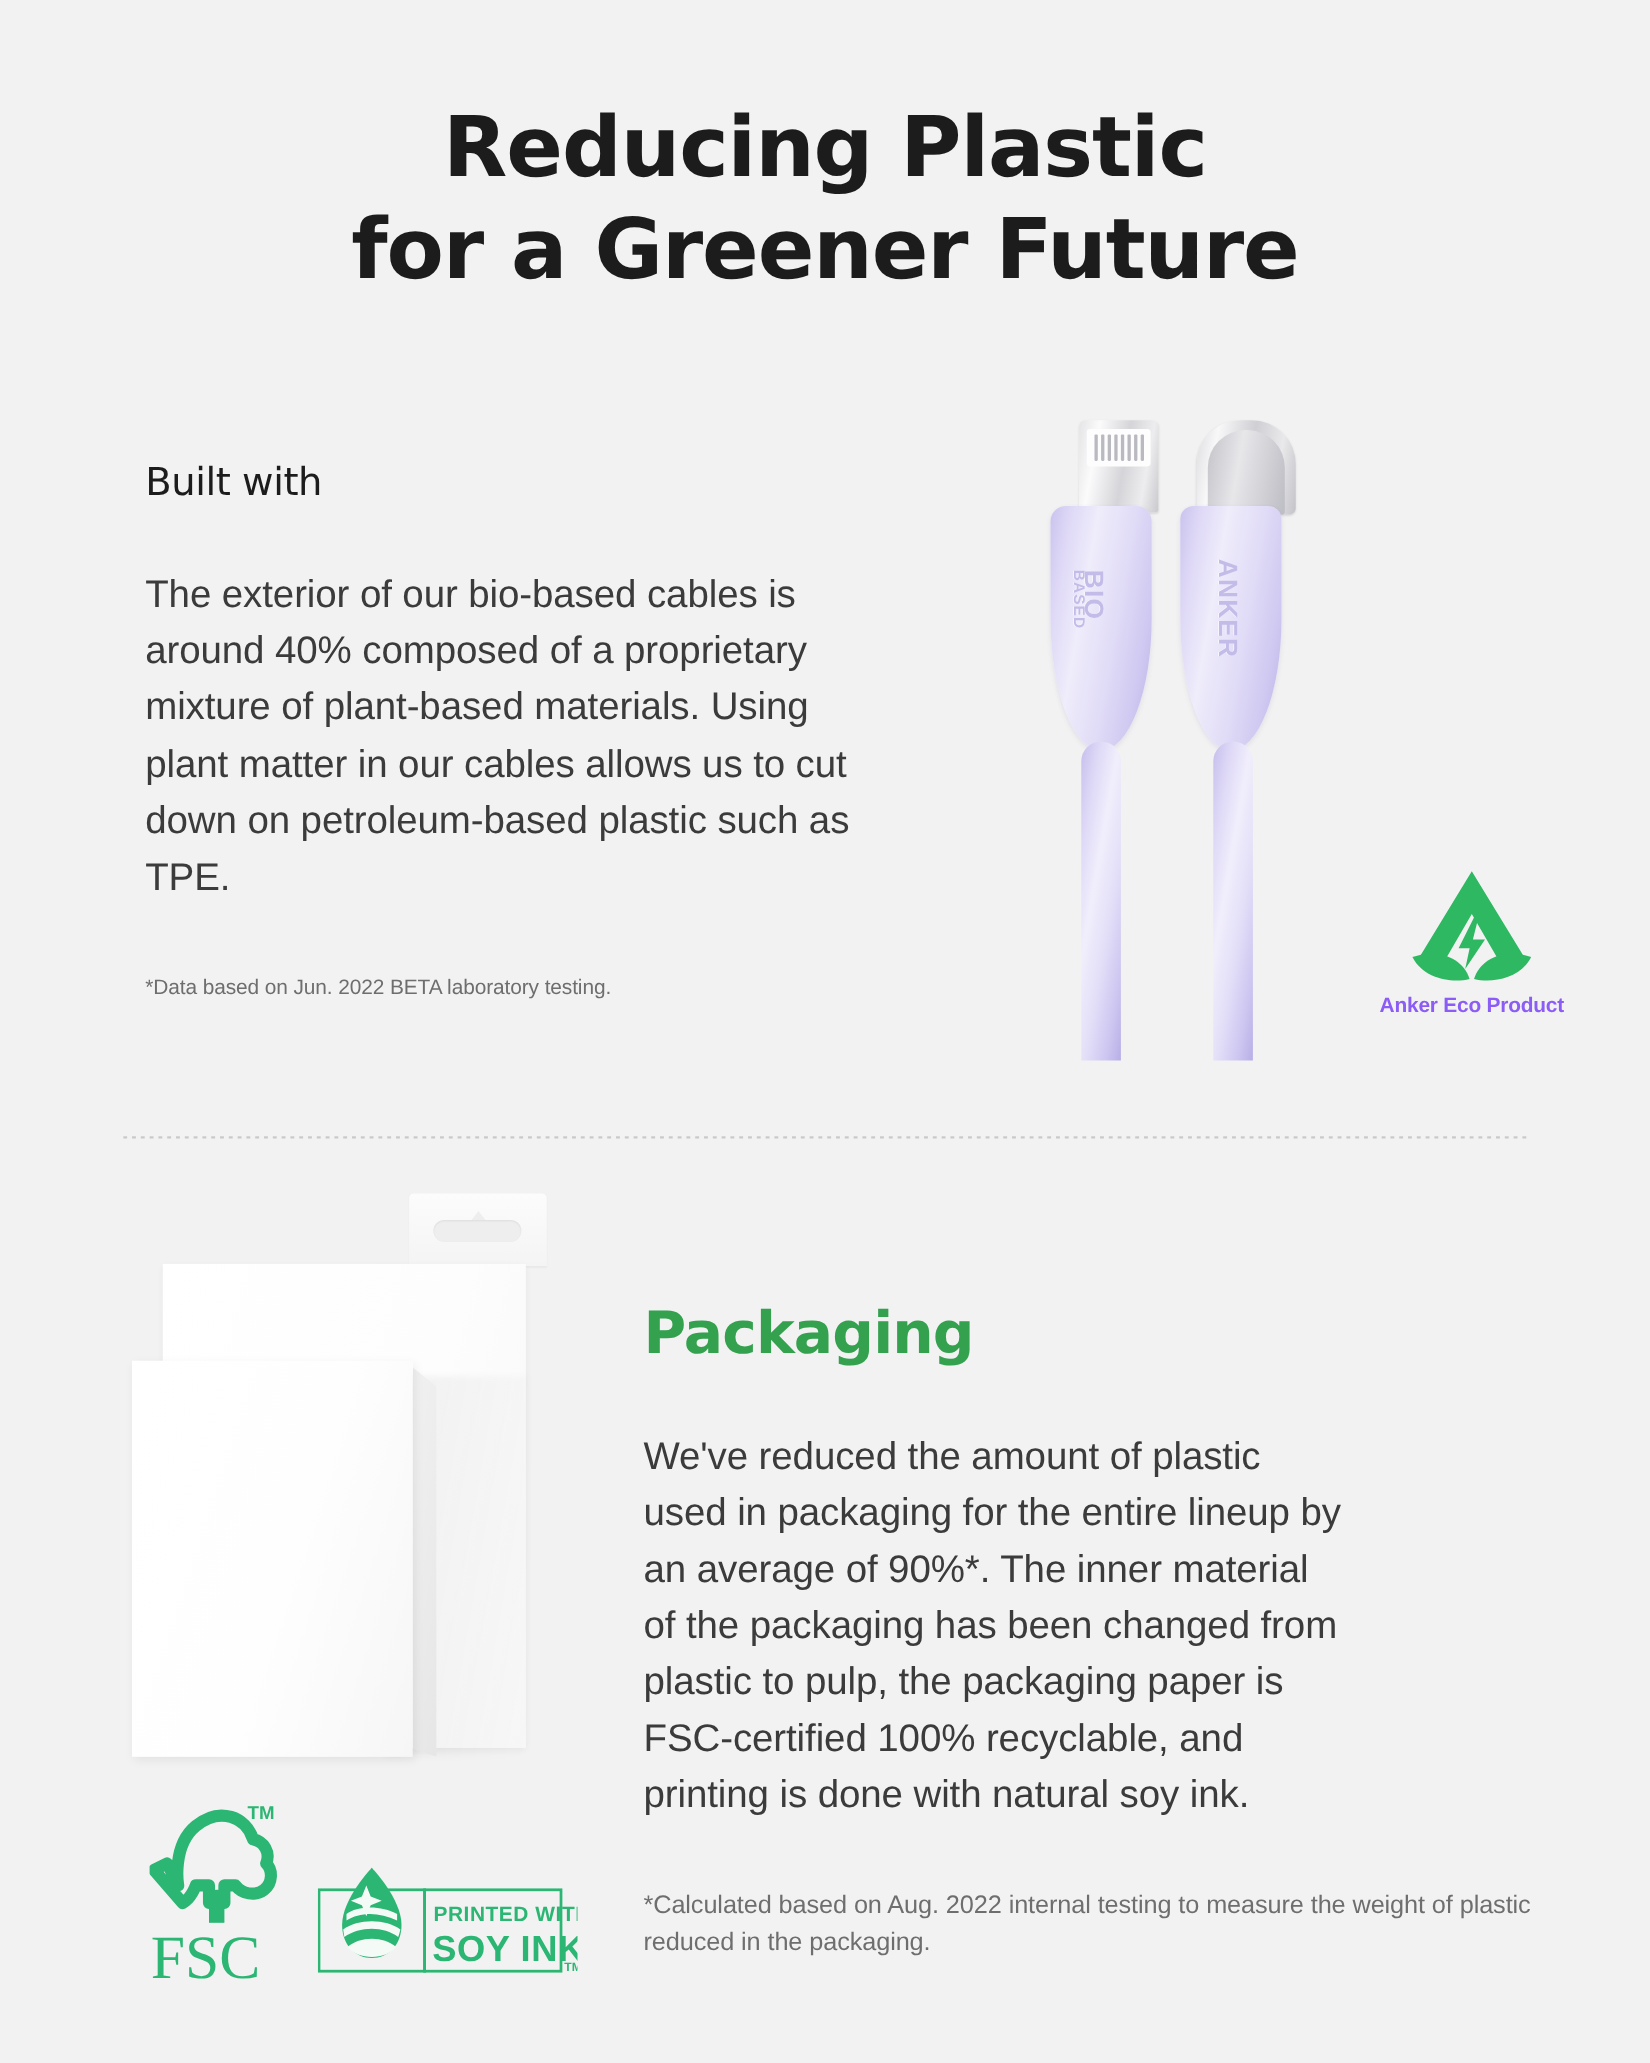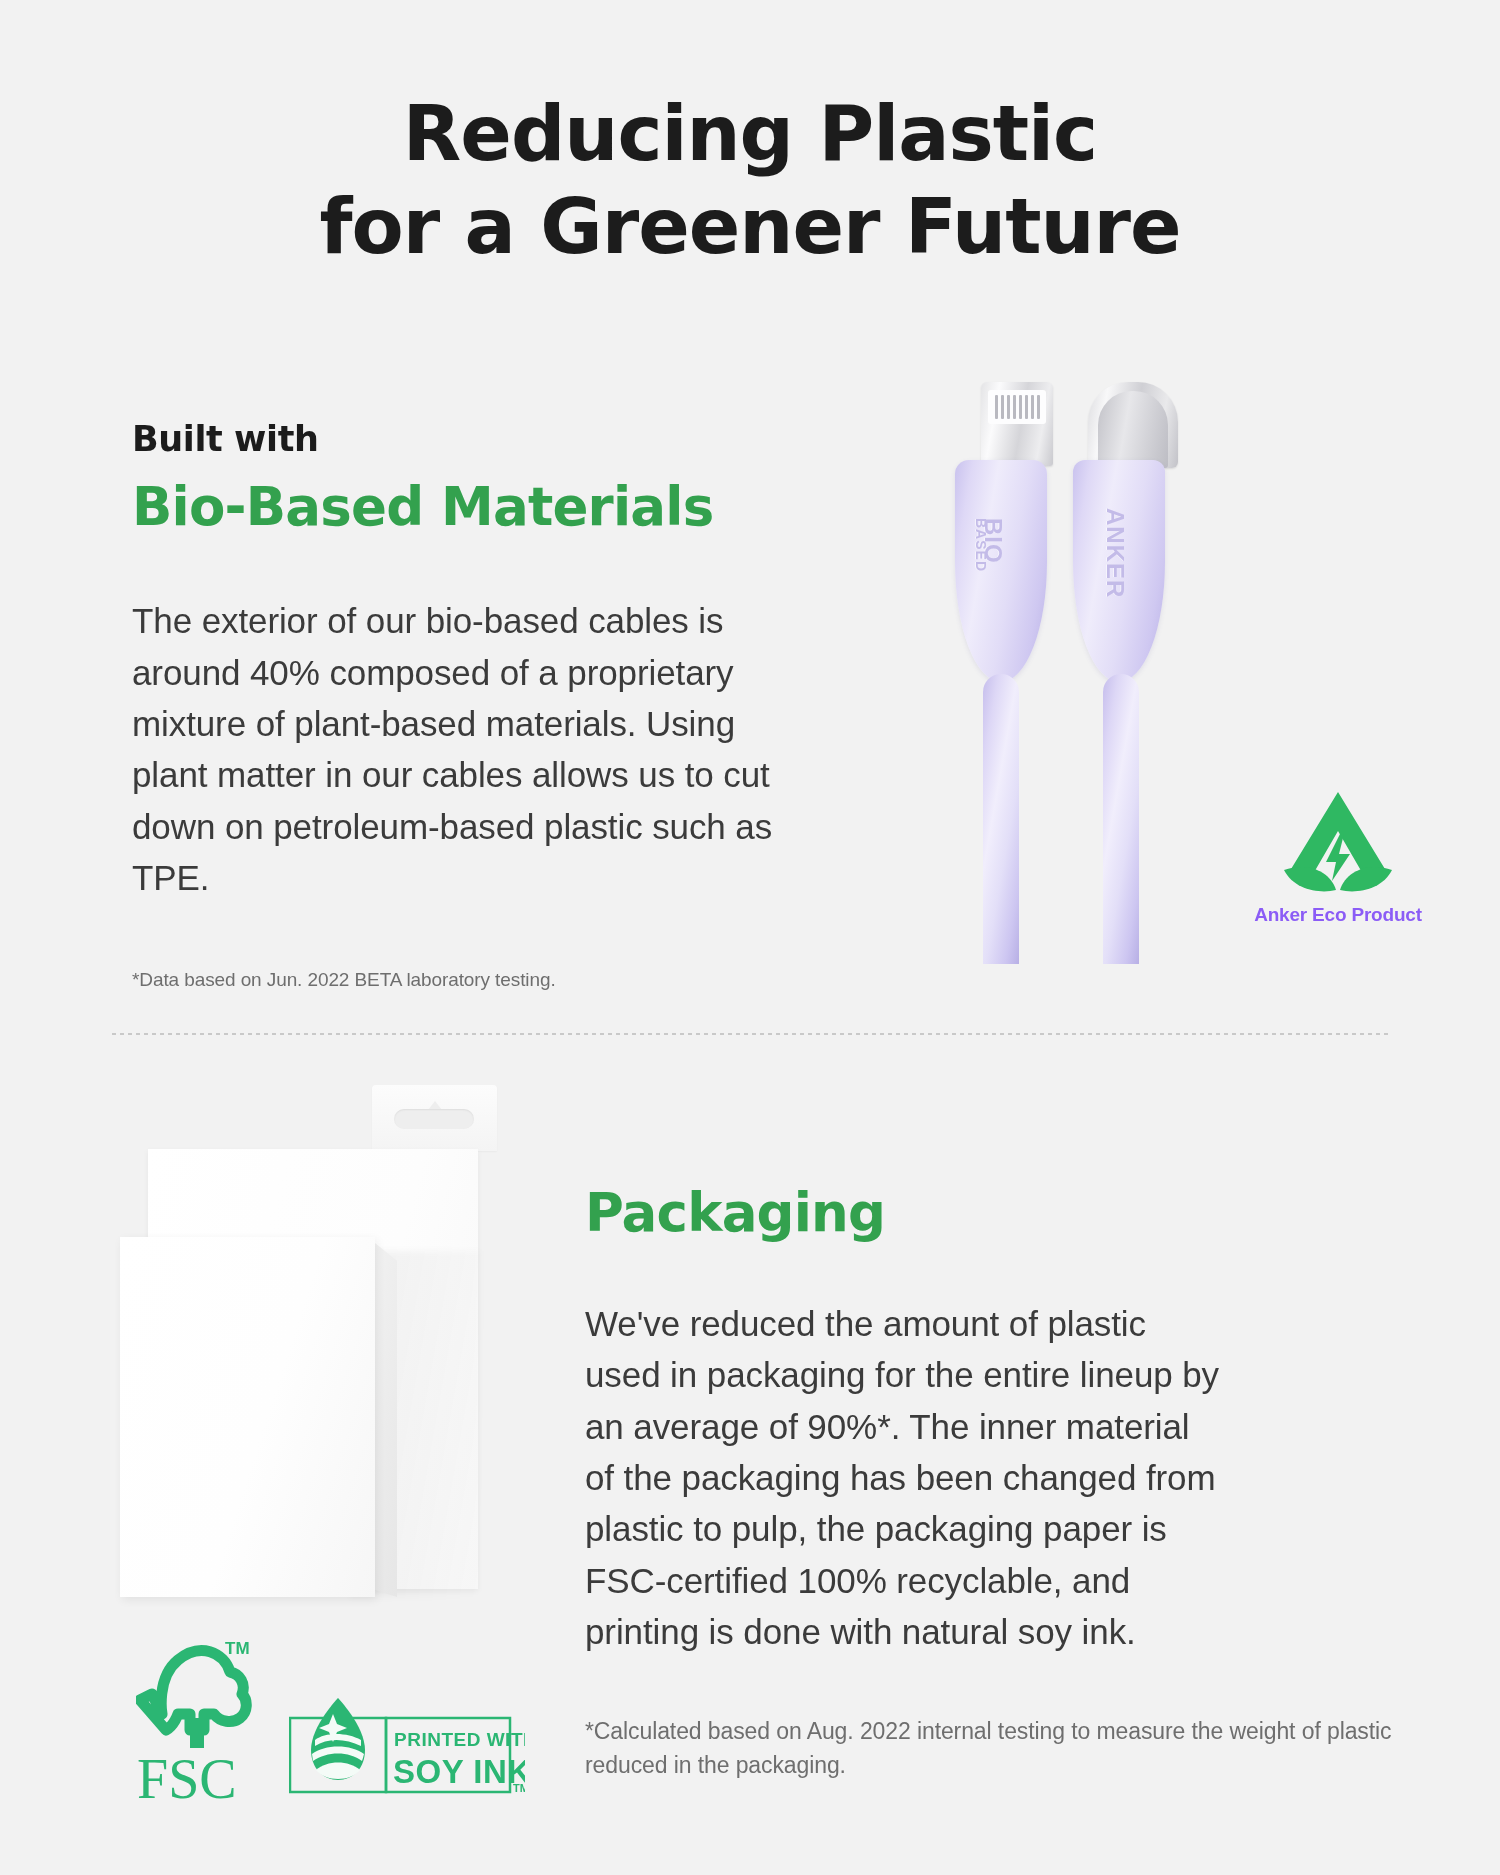--- a/index.html
+++ b/index.html
@@ -37,21 +37,21 @@
 
   
   .sec1-text {
     position: absolute;
     left: 132px;
     top: 420px;
     width: 680px;
   }
   .eyebrow {
     font-family: "DejaVu Sans", sans-serif;
-    font-weight: bold;
+    font-weight: normal;
     font-size: 35px;
     color: #1c1c1c;
     letter-spacing: -0.4px;
     line-height: 1.1;
   }
   .greenhead {
     font-family: "DejaVu Sans", sans-serif;
     font-weight: bold;
     font-size: 53px;
     color: #33a14e;
@@ -366,21 +366,20 @@
 
 <div class="page">
 
   <div class="headline">
     <span>Reducing Plastic</span>
     <span class="l2">for a Greener Future</span>
   </div>
 
   <div class="sec1-text">
     <div class="eyebrow">Built with</div>
-    <div class="greenhead">Bio-Based Materials</div>
     <div class="bodytext">The exterior of our bio-based cables is around 40% composed of a proprietary mixture of plant-based materials. Using plant matter in our cables allows us to cut down on petroleum-based plastic such as TPE.</div>
     <div class="footnote sec1-footnote">*Data based on Jun. 2022 BETA laboratory testing.</div>
   </div>
 
   <div class="cable-wrap">
 
     <div class="cable lightning">
       <div class="tip-lightning">
         <div class="pins">
           <i></i>

